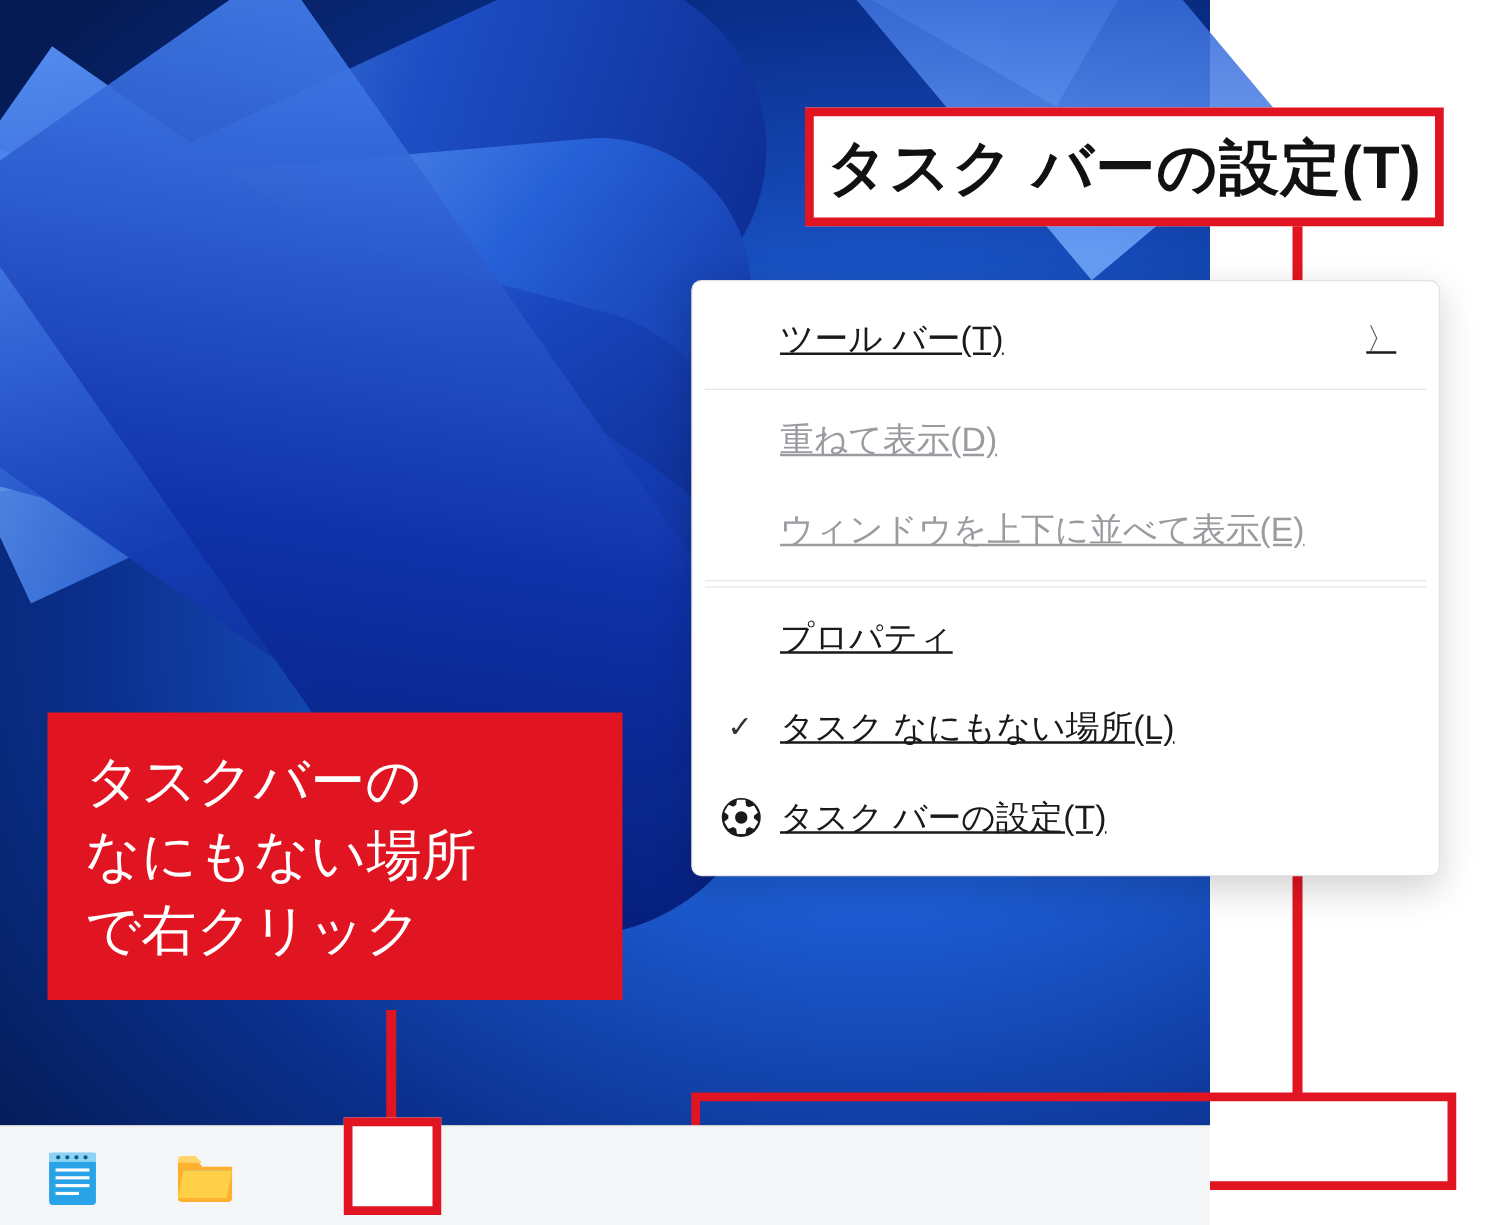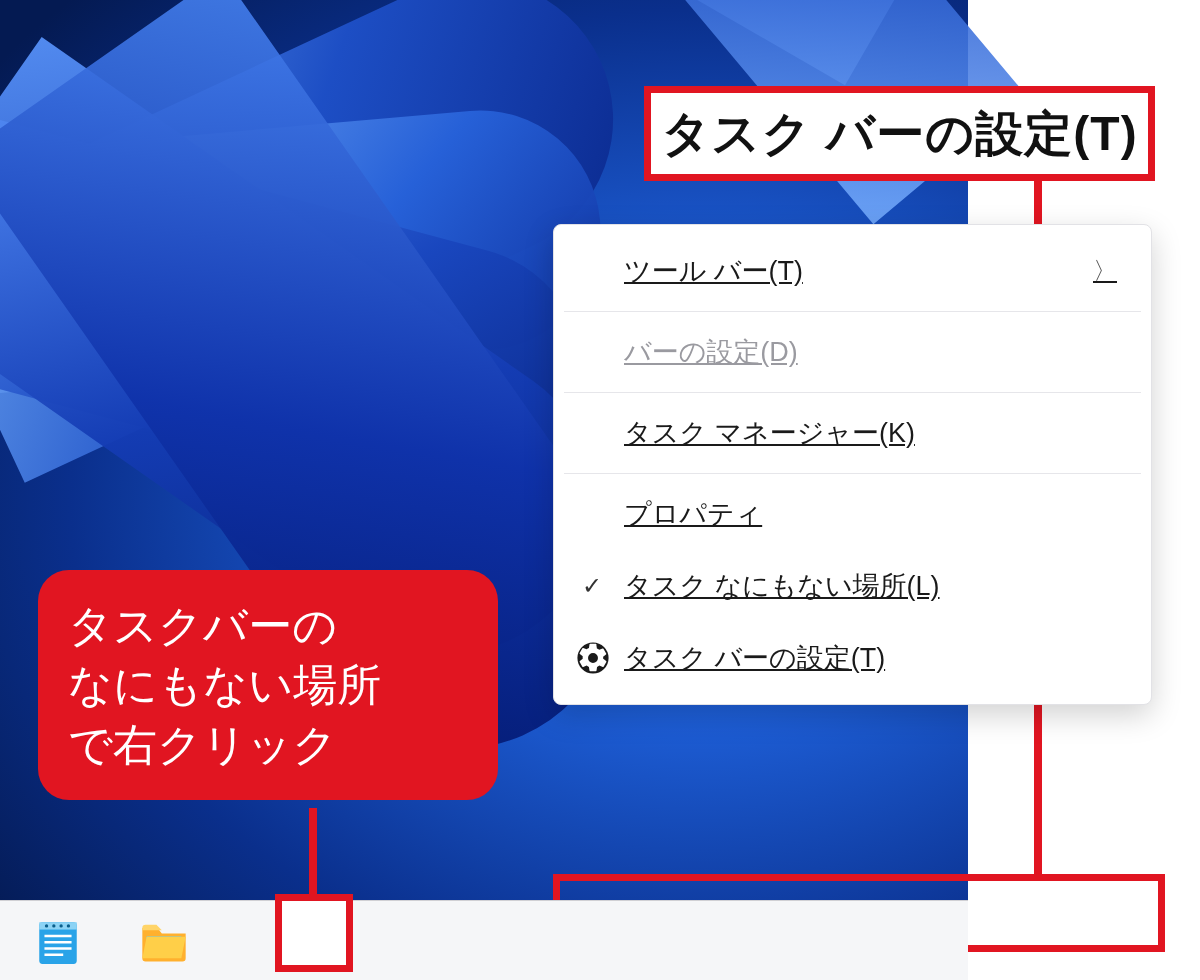--- a/index.html
+++ b/index.html
@@ -77,21 +77,20 @@
     background: #e11521;
     color: #ffffff;
     font-size: 44px;
     font-weight: 500;
     line-height: 1.35;
     padding: 26px 30px;
   }
   .callout-left {
     left: 38px; top: 570px;
     width: 460px;
-    border-radius: 31px;
   }
   .callout-top {
     position: absolute;
     left: 644px; top: 86px;
     width: 511px; height: 95px;
     background: #ffffff;
     border: 7px solid #e11521;
     display:flex; align-items:center; justify-content:center;
     font-size: 48px; font-weight: 700; color: #111;
     letter-spacing: 1px;
@@ -144,26 +143,26 @@
   </div>
   <div class="red-line line-left-vert"></div>
 
   <div class="context-menu">
     <div class="menu-item">
       <span>ツール バー(T)</span>
       <span class="chevron">〉</span>
     </div>
     <div class="menu-sep"></div>
     <div class="menu-item disabled">
-      <span>バーの設定(D)</span>
+      <span>重ねて表示(D)</span>
+    </div>
+    <div class="menu-item disabled">
+      <span>ウィンドウを上下に並べて表示(E)</span>
     </div>
     <div class="menu-sep"></div>
-    <div class="menu-item">
-      <span>タスク マネージャー(K)</span>
-    </div>
     <div class="menu-sep"></div>
     <div class="menu-item">
       <span>プロパティ</span>
     </div>
     <div class="menu-item">
       <span class="menu-check">✓</span>
       <span>タスク なにもない場所(L)</span>
     </div>
     <div class="menu-item">
       <span class="menu-gear">

